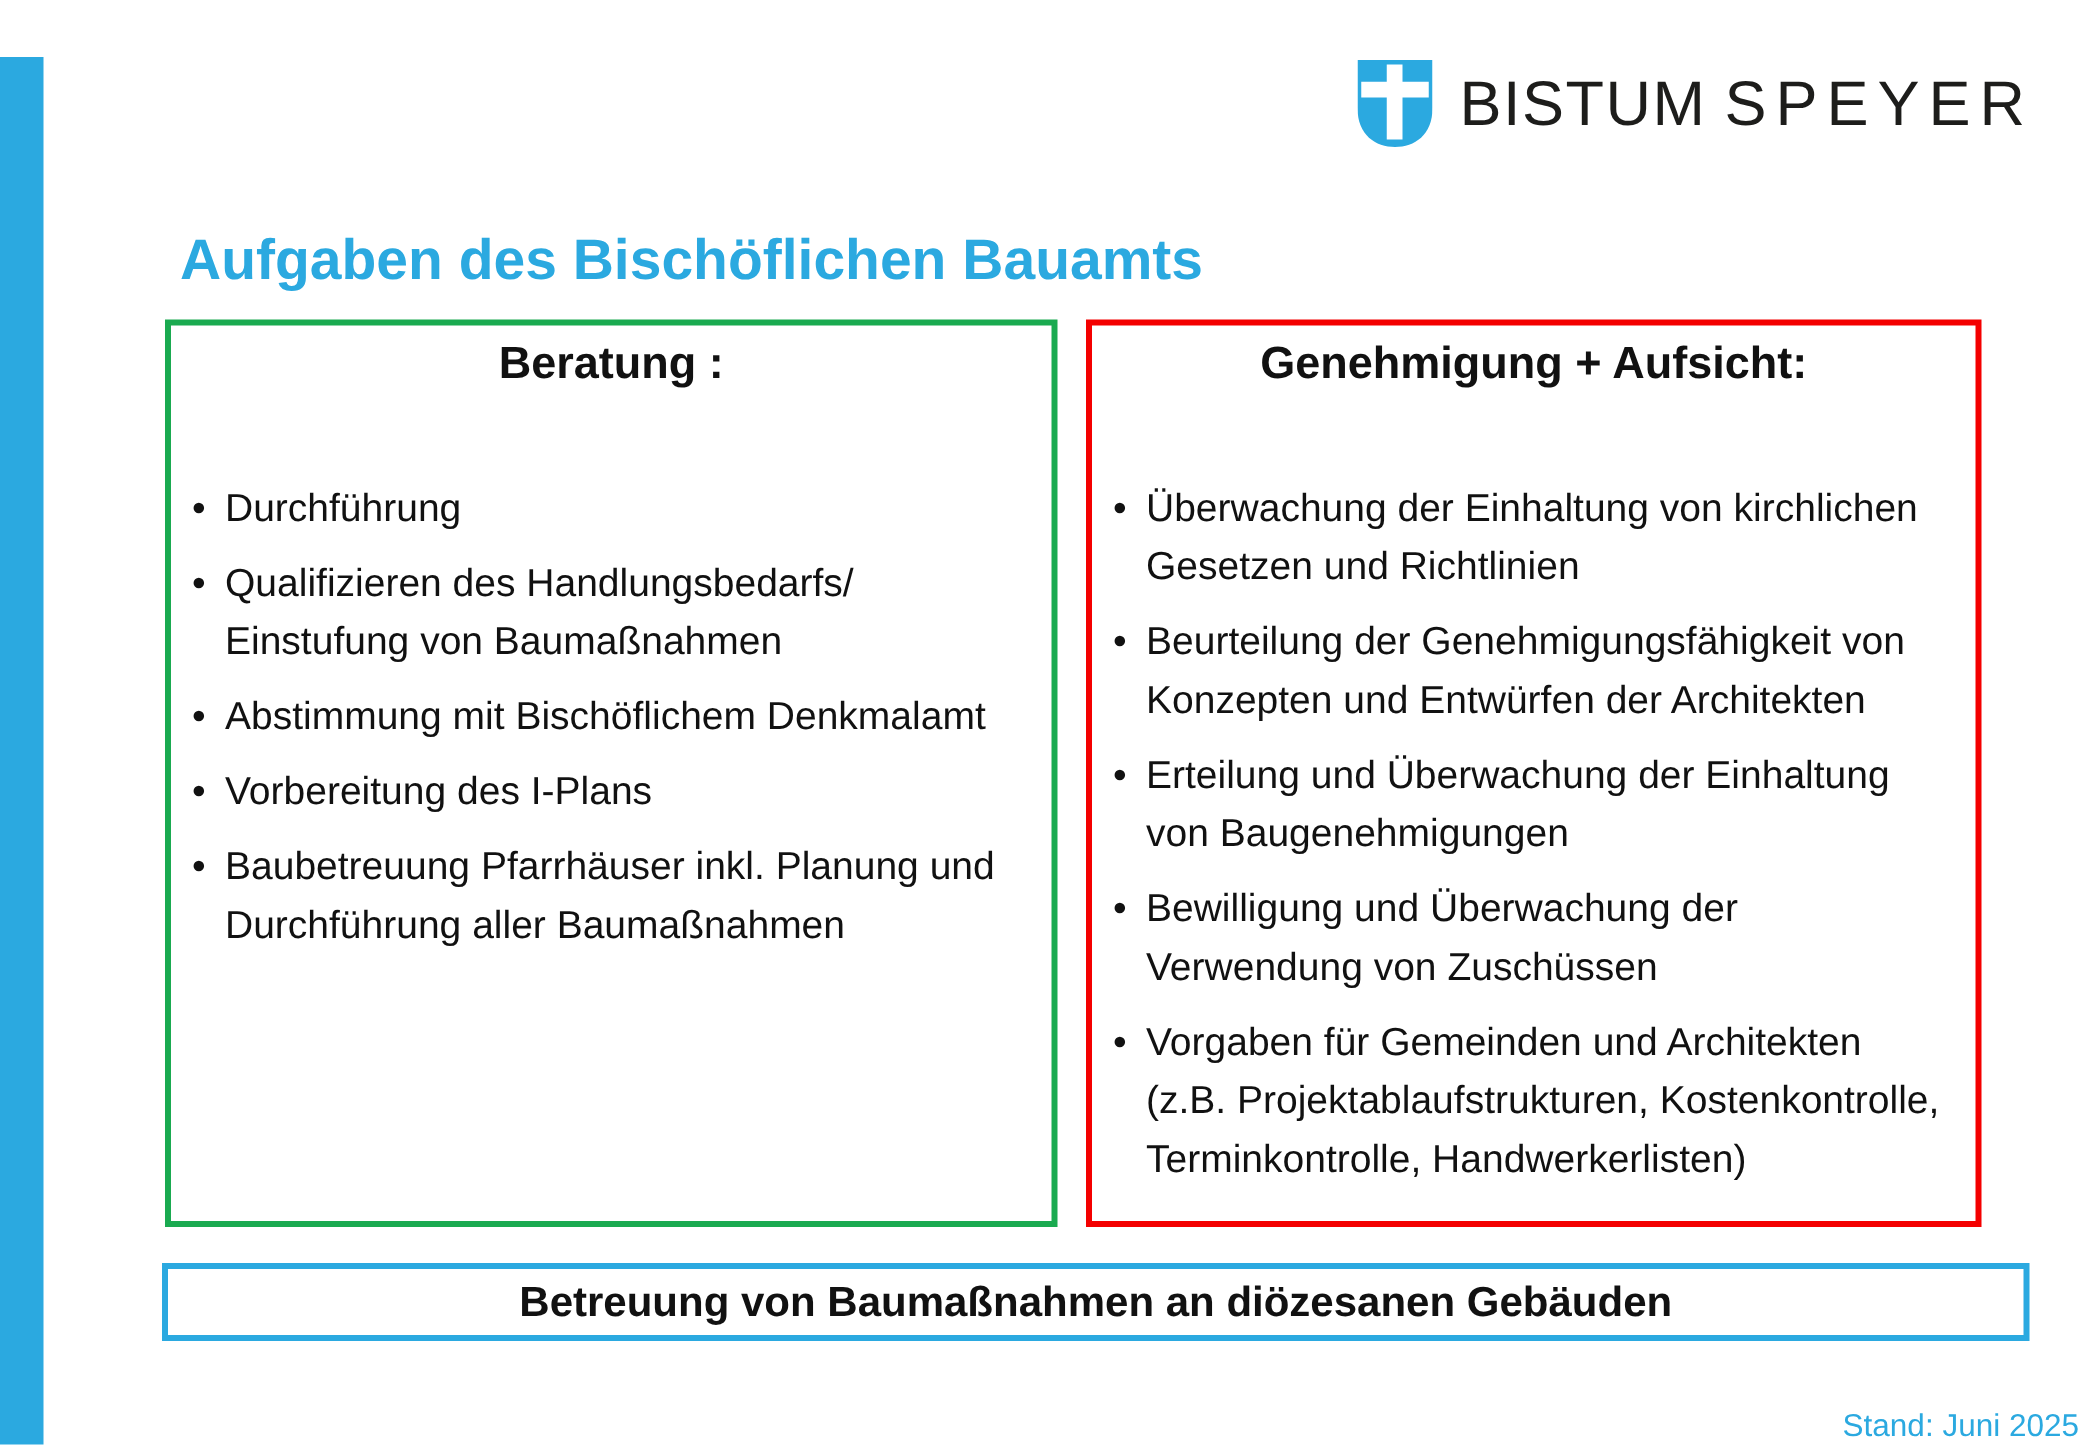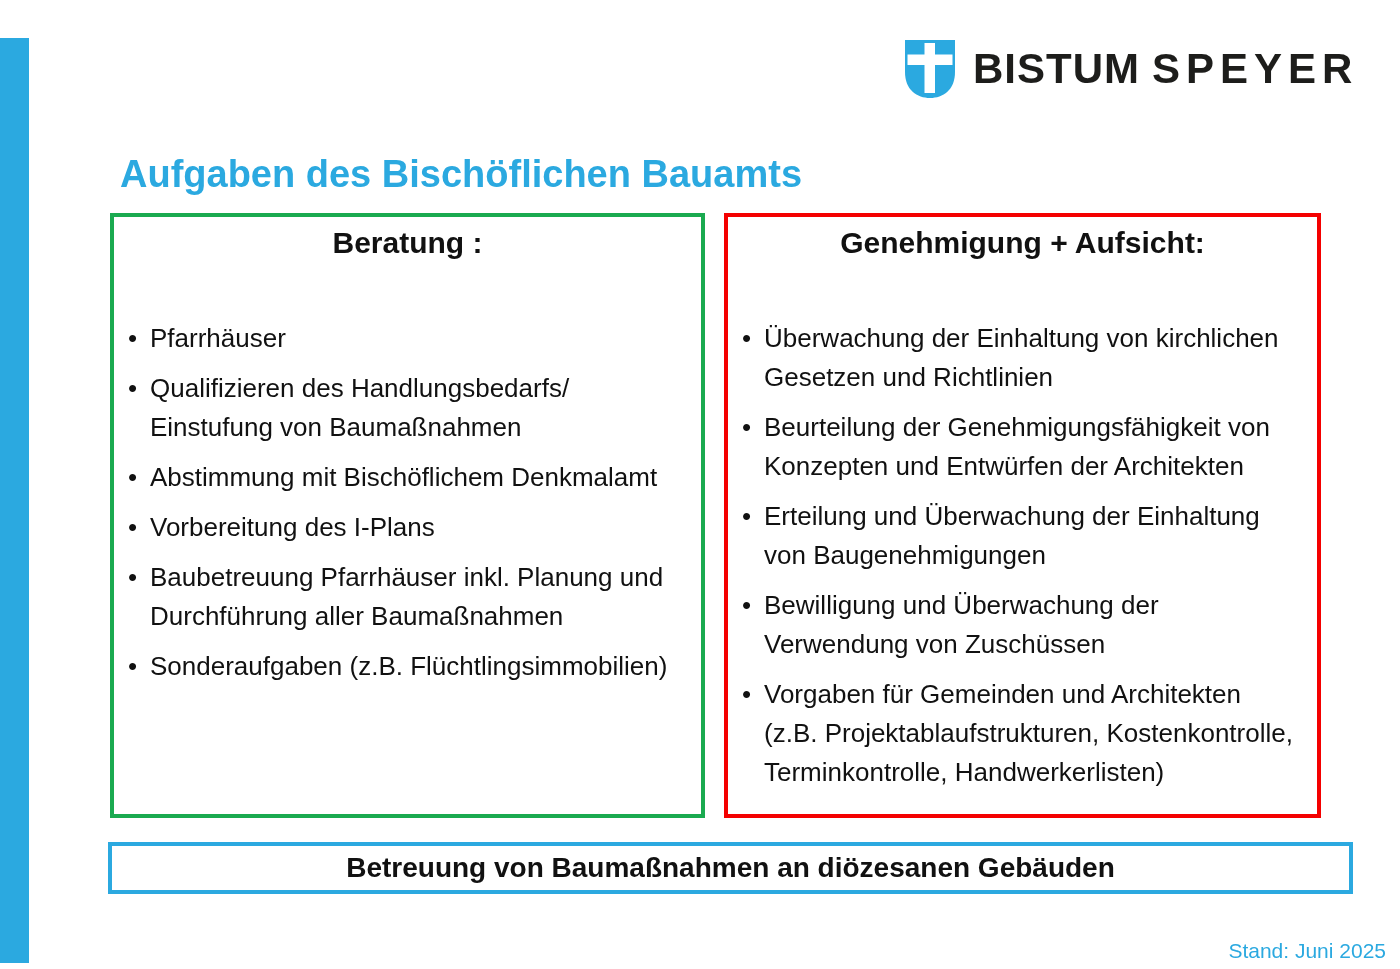--- a/index.html
+++ b/index.html
@@ -19,22 +19,22 @@
     position:absolute;left:0;top:38px;width:29px;height:925px;
     background:var(--blue);
   }
   
   .logo{
     position:absolute;left:905px;top:40px;
     display:flex;align-items:center;gap:18px;
   }
   .logo .shield{width:50px;height:58px;display:block;}
   .logo .brand{font-size:42px;line-height:1;color:#1d1d1b;white-space:nowrap;}
-  .logo .brand .bold{font-weight:700;letter-spacing:1px;}
-  .logo .brand .light{font-weight:700;letter-spacing:6px;margin-left:12px;margin-top:44px;}
+  .logo .brand .bold{font-weight:400;letter-spacing:1px;}
+  .logo .brand .light{font-weight:400;letter-spacing:6px;margin-left:12px;margin-top:44px;}
   
   .page-title{
     position:absolute;left:120px;top:128px;
     font-size:38px;font-weight:700;color:var(--blue);white-space:nowrap;
   }
   
   .task-box{
     position:absolute;top:213px;height:605px;background:#fff;
   }
   .task-box.left{left:110px;width:595px;border:4px solid var(--green);}
@@ -82,28 +82,27 @@
   <div class="brand">
     <span class="bold">BISTUM</span><span class="light">SPEYER</span>
   </div>
 </div>
 
 <h1 class="page-title">Aufgaben des Bischöflichen Bauamts</h1>
 
 <section class="task-box left">
   <h2 class="box-title">Beratung :</h2>
   <ul class="bullet-list">
-    <li>Pfarrhäuser</li>
+    <li>Durchführung</li>
     <li>Qualifizieren des Handlungsbedarfs/
 Einstufung von Baumaßnahmen</li>
     <li>Abstimmung mit Bischöflichem Denkmalamt</li>
     <li>Vorbereitung des I-Plans</li>
     <li>Baubetreuung Pfarrhäuser inkl. Planung und
 Durchführung aller Baumaßnahmen</li>
-    <li>Sonderaufgaben (z.B. Flüchtlingsimmobilien)</li>
   </ul>
 </section>
 
 <section class="task-box right">
   <h2 class="box-title">Genehmigung + Aufsicht:</h2>
   <ul class="bullet-list">
     <li>Überwachung der Einhaltung von kirchlichen
 Gesetzen und Richtlinien</li>
     <li>Beurteilung der Genehmigungsfähigkeit von
 Konzepten und Entwürfen der Architekten</li>

